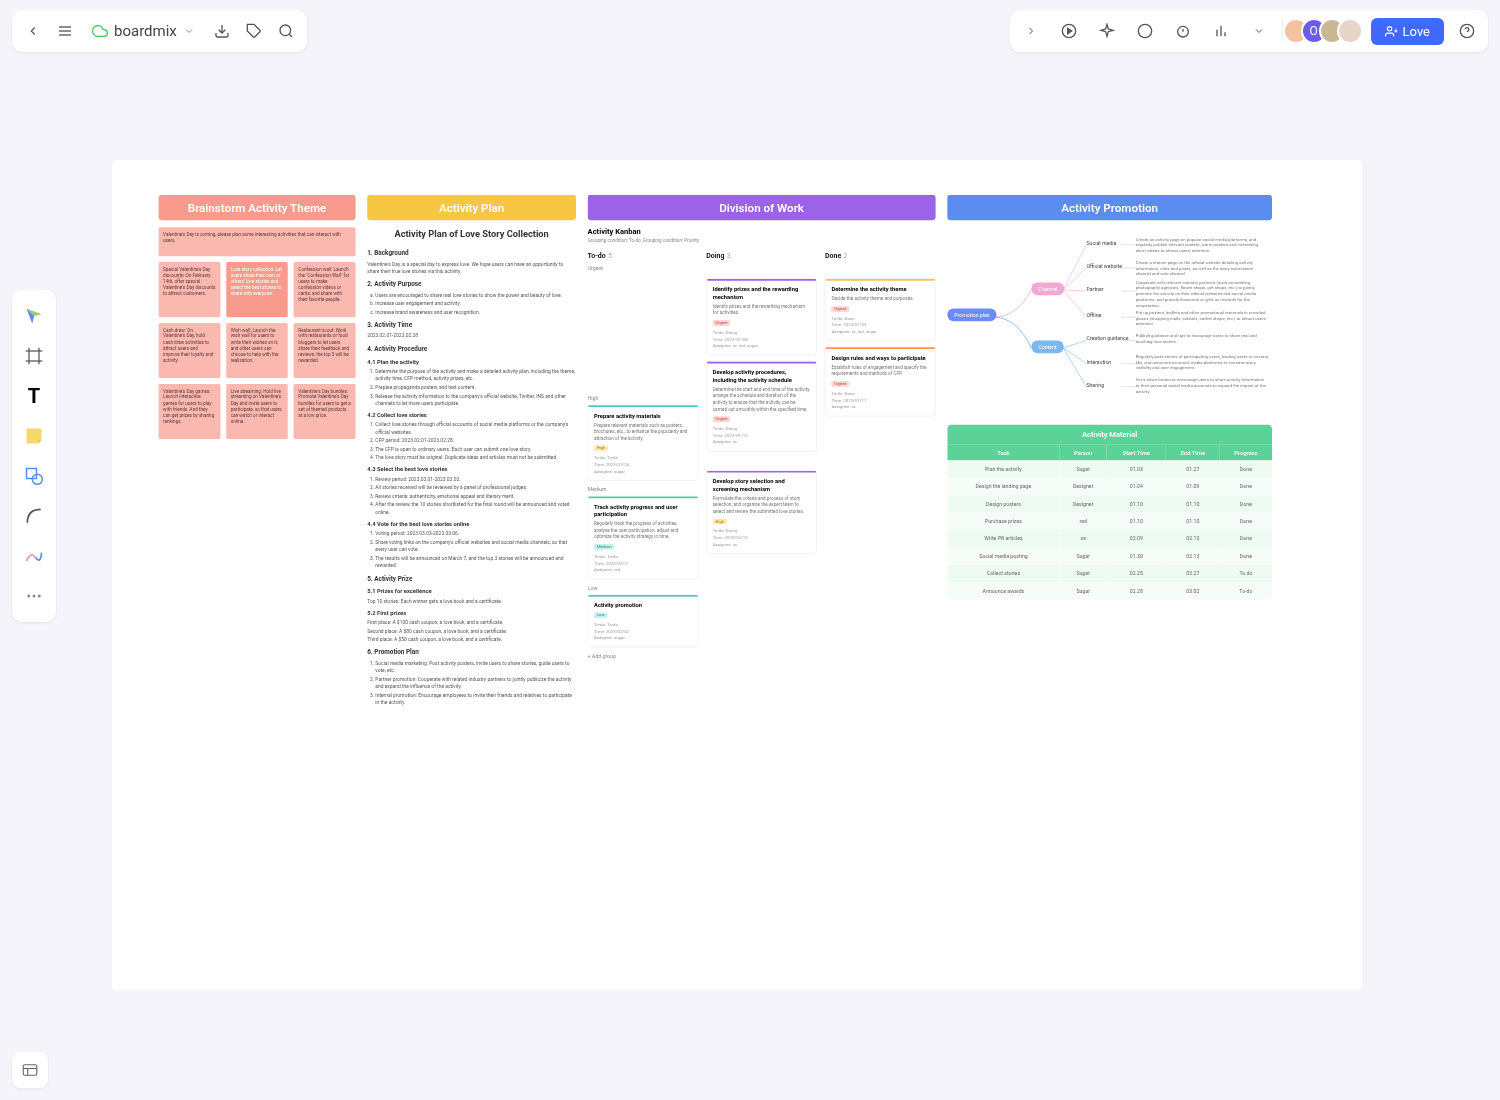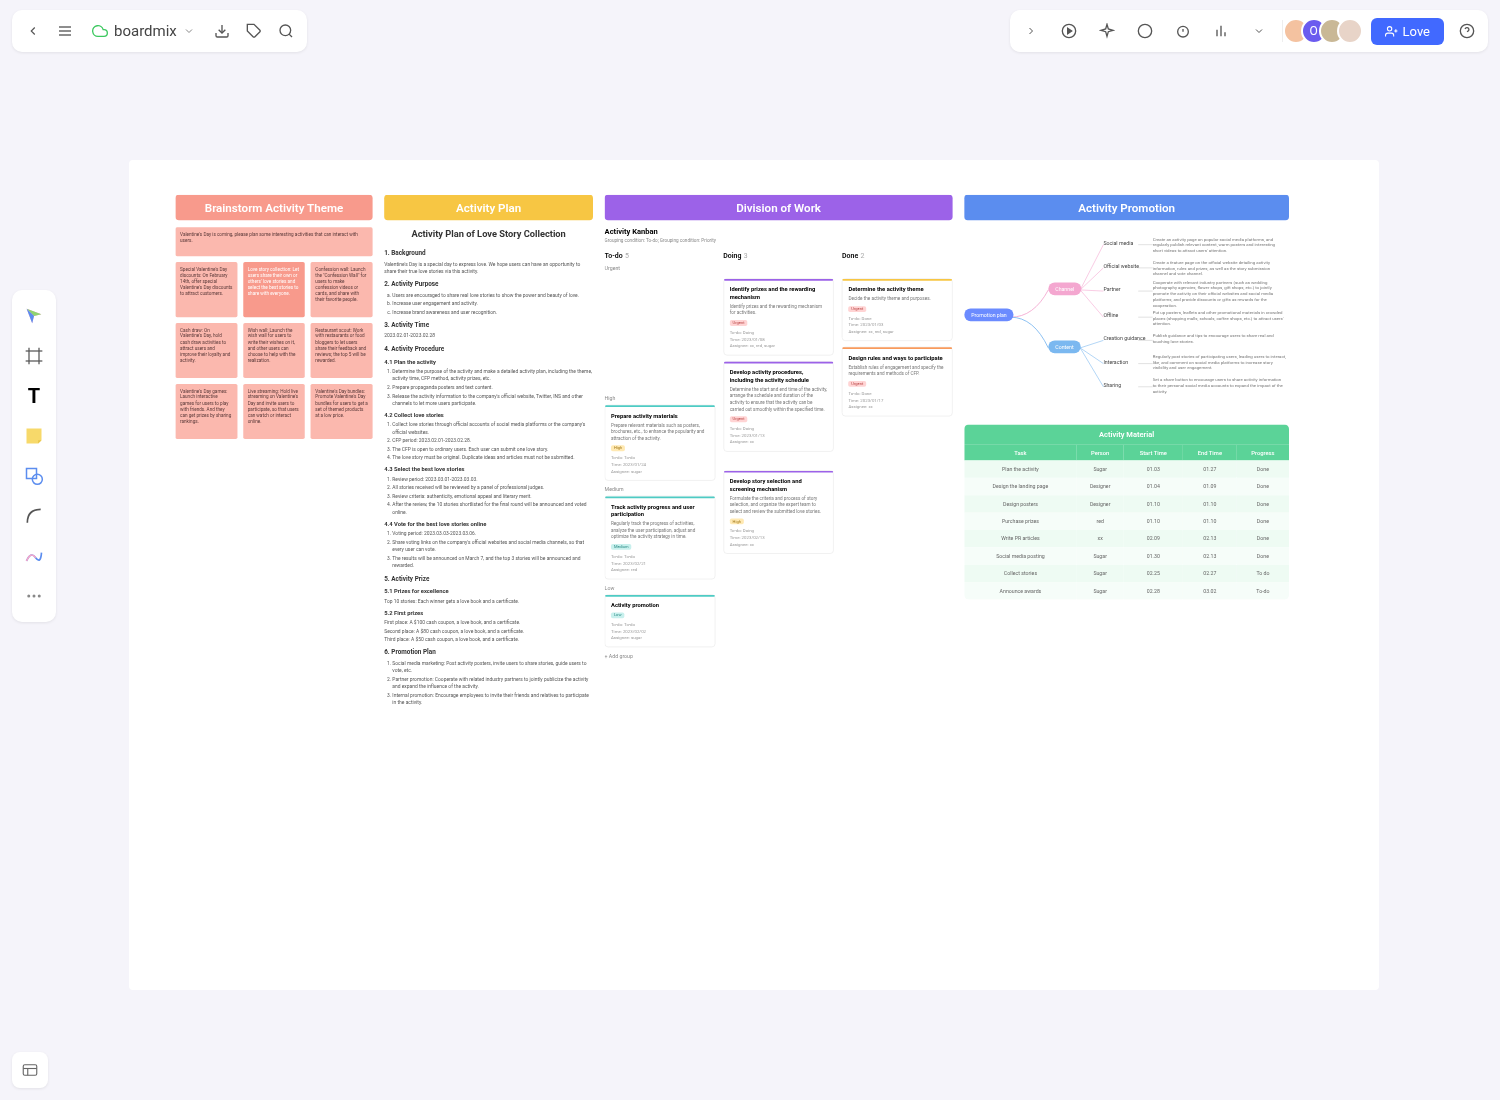--- a/index.html
+++ b/index.html
@@ -14,21 +14,21 @@
 .avatars { display:flex; }
 .avatar { width:26px; height:26px; border-radius:50%; border:2px solid #fff; margin-left:-8px; background:#ddd; background-size:cover; }
 .avatar.a1{background:#f4c2a0}.avatar.a2{background:#6b5bef;color:#fff;display:flex;align-items:center;justify-content:center;font-size:12px}.avatar.a3{background:#c9b896}.avatar.a4{background:#e8d4c8}
 .share-btn { background:#4169ff; color:#fff; padding:6px 14px; border-radius:6px; font-size:13px; display:flex; align-items:center; gap:5px; cursor:pointer; }
 
 
 .toolbar { position:absolute; left:12px; top:290px; background:#fff; border-radius:10px; box-shadow:0 1px 3px rgba(0,0,0,.08); padding:8px 4px; display:flex; flex-direction:column; gap:4px; }
 .tool { width:36px; height:36px; display:flex; align-items:center; justify-content:center; border-radius:6px; cursor:pointer; font-size:18px; }
 
 
-.canvas { position:absolute; left:129px; top:160px; width:1250px; height:830px; background:#fff; border-radius:4px; }
+.canvas { position:absolute; left:112px; top:160px; width:1250px; height:830px; background:#fff; border-radius:4px; }
 .inner { transform-origin:0 0; transform:scale(.58); position:relative; width:2155px; }
 
 
 .header { color:#fff; font-weight:600; font-size:20px; text-align:center; padding:10px; border-radius:6px; margin-bottom:12px; }
 .h-pink{background:#f89a8c}.h-yellow{background:#f7c643}.h-purple{background:#9c62e8}.h-blue{background:#5b8def}
 
 
 .col { position:absolute; top:60px; }
 .col1{left:80px;width:340px}.col2{left:440px;width:360px}.col3{left:820px;width:600px}.col4{left:1440px;width:560px}
 

